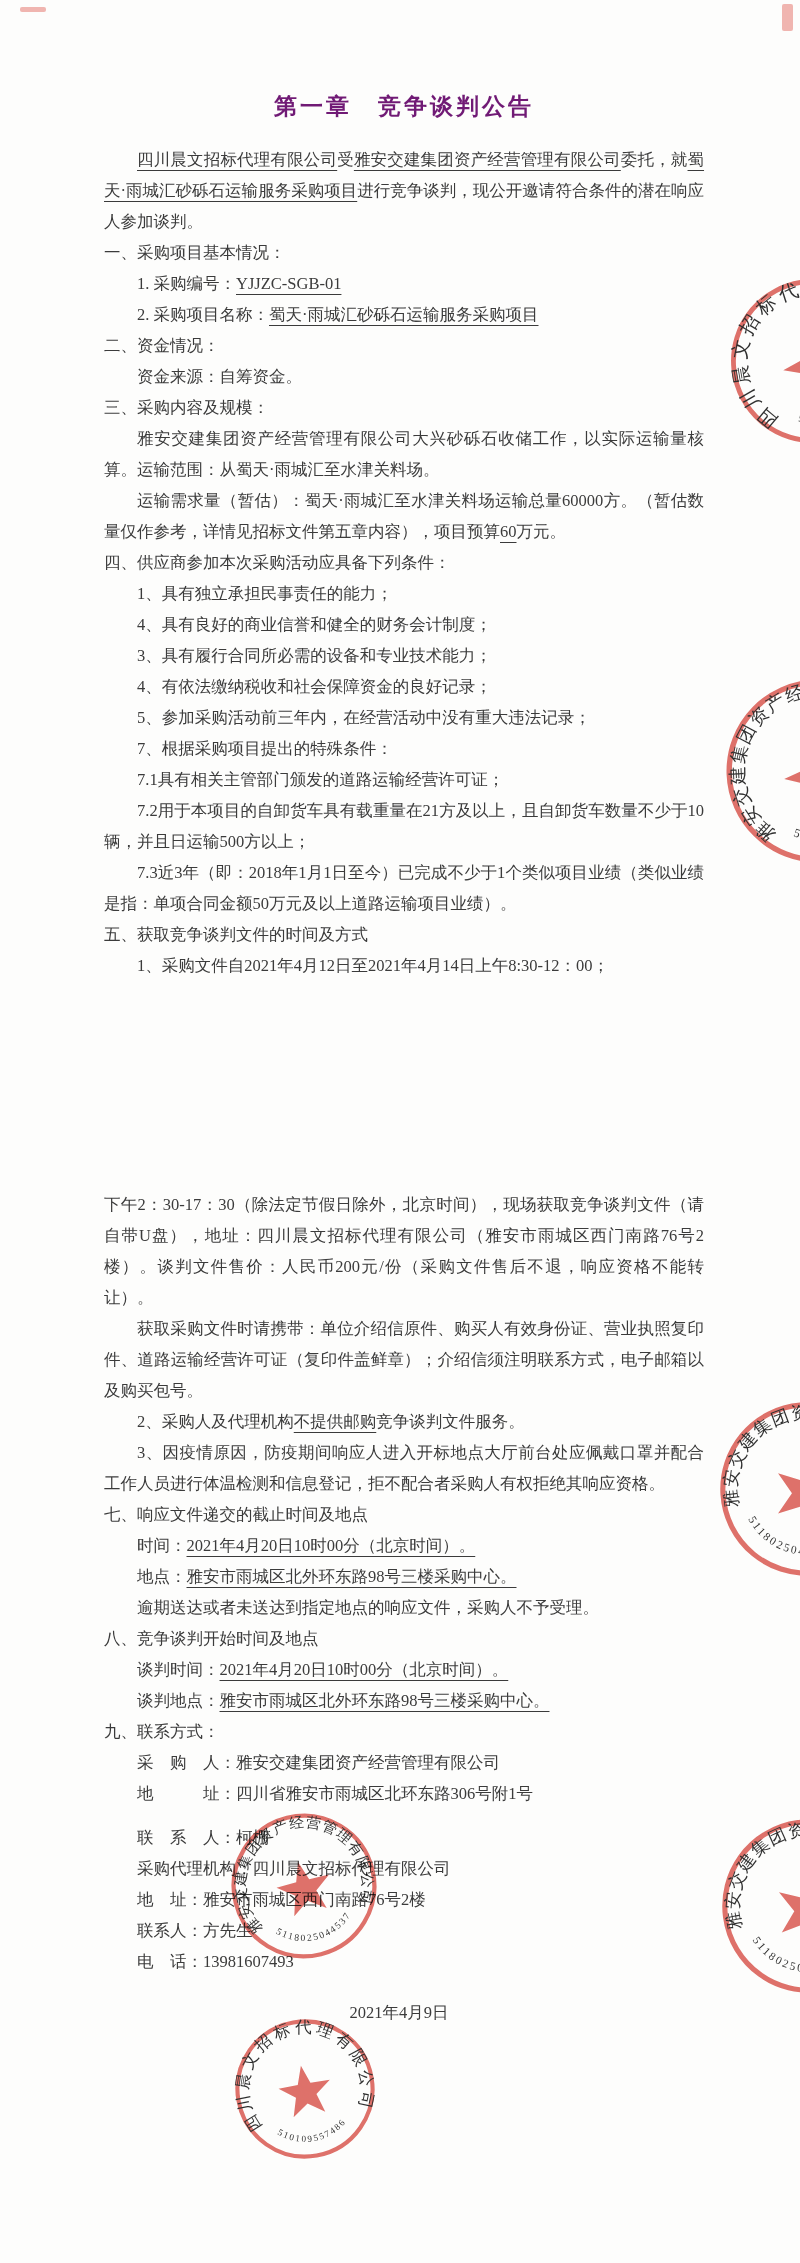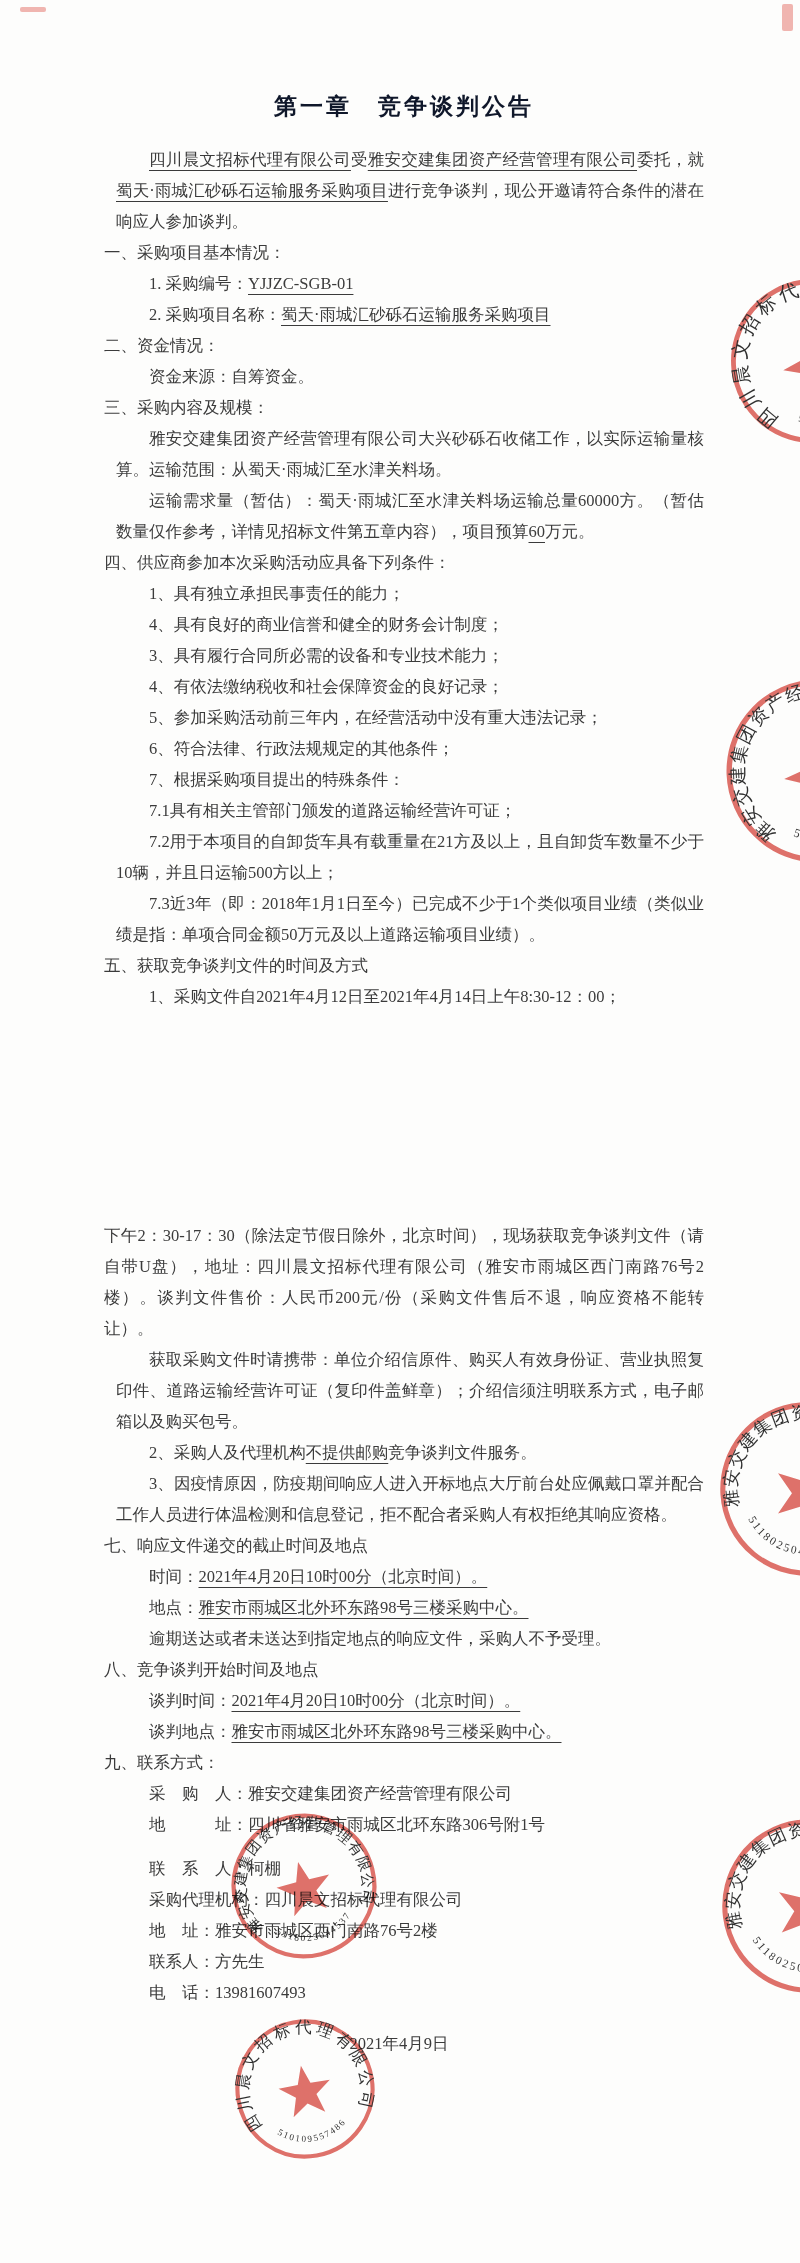--- a/index.html
+++ b/index.html
@@ -9,24 +9,24 @@
     font-family:"Liberation Serif","DejaVu Serif",serif;
     color:#3b3b3b;
   }
   .content {
     position:absolute; left:104px; top:86px; width:600px;
     font-size:16.5px; line-height:31px; text-align:justify;
   }
   .blk { margin:0; }
   .title {
     font-size:23px; font-weight:bold; text-align:center;
-    line-height:42px; margin-bottom:16px; letter-spacing:3px; color:#0f172a;
+    line-height:42px; margin-bottom:16px; letter-spacing:3px; color:#701a75;
   }
   .h { font-weight:bold; }
-  .ind { text-indent:2em;margin-left:12px; }
+  .ind { text-indent:2em; }
   .date { text-align:center; padding-right:10px; margin-top:20px; }
   span.u { text-decoration:underline; text-underline-offset:5px; text-decoration-thickness:1px; }
   span.b { font-weight:normal; }
 
   .seal {
     position:absolute; mix-blend-mode:multiply; opacity:.82;
     pointer-events:none;
   }
   .corner-mark { position:absolute; background:rgba(224,94,84,.45); border-radius:2px; }
   .mark-tl { left:20px; top:7px; width:26px; height:5px; }
@@ -50,21 +50,20 @@
       <div class="blk p ind"><span>资金来源：自筹资金。</span></div>
       <div class="blk h"><span class="b">三、采购内容及规模：</span></div>
       <div class="blk p ind"><span>雅安交建集团资产经营管理有限公司大兴砂砾石收储工作，以实际运输量核算。运输范围：从蜀天·雨城汇至水津关料场。</span></div>
       <div class="blk p ind"><span>运输需求量（暂估）：蜀天·雨城汇至水津关料场运输总量60000方。（暂估数量仅作参考，详情见招标文件第五章内容），项目预算</span><span class="u">60</span><span>万元。</span></div>
       <div class="blk h"><span class="b">四、供应商参加本次采购活动应具备下列条件：</span></div>
       <div class="blk p ind"><span>1、具有独立承担民事责任的能力；</span></div>
       <div class="blk p ind"><span>4、具有良好的商业信誉和健全的财务会计制度；</span></div>
       <div class="blk p ind"><span>3、具有履行合同所必需的设备和专业技术能力；</span></div>
       <div class="blk p ind"><span>4、有依法缴纳税收和社会保障资金的良好记录；</span></div>
       <div class="blk p ind"><span>5、参加采购活动前三年内，在经营活动中没有重大违法记录；</span></div>
-      <div class="blk p ind"><span>6、符合法律、行政法规规定的其他条件；</span></div>
       <div class="blk p ind"><span>7、根据采购项目提出的特殊条件：</span></div>
       <div class="blk p ind"><span>7.1具有相关主管部门颁发的道路运输经营许可证；</span></div>
       <div class="blk p ind"><span>7.2用于本项目的自卸货车具有载重量在21方及以上，且自卸货车数量不少于10辆，并且日运输500方以上；</span></div>
       <div class="blk p ind"><span>7.3近3年（即：2018年1月1日至今）已完成不少于1个类似项目业绩（类似业绩是指：单项合同金额50万元及以上道路运输项目业绩）。</span></div>
       <div class="blk h"><span class="b">五、获取竞争谈判文件的时间及方式</span></div>
       <div class="blk p ind"><span>1、采购文件自2021年4月12日至2021年4月14日上午8:30-12：00；</span></div>
       <div style="height: 208px;"></div>
       <div class="blk p"><span>下午2：30-17：30（除法定节假日除外，北京时间），现场获取竞争谈判文件（请自带U盘），地址：四川晨文招标代理有限公司（雅安市雨城区西门南路76号2楼）。谈判文件售价：人民币200元/份（采购文件售后不退，响应资格不能转让）。</span></div>
       <div class="blk p ind"><span class="b">获取采购文件时请携带：</span><span>单位介绍信原件、购买人有效身份证、营业执照复印件、道路运输经营许可证（复印件盖鲜章）；介绍信须注明联系方式，电子邮箱以及购买包号。</span></div>
       <div class="blk p ind"><span>2、采购人及代理机构</span><span class="u b">不提供邮购</span><span>竞争谈判文件服务。</span></div>

